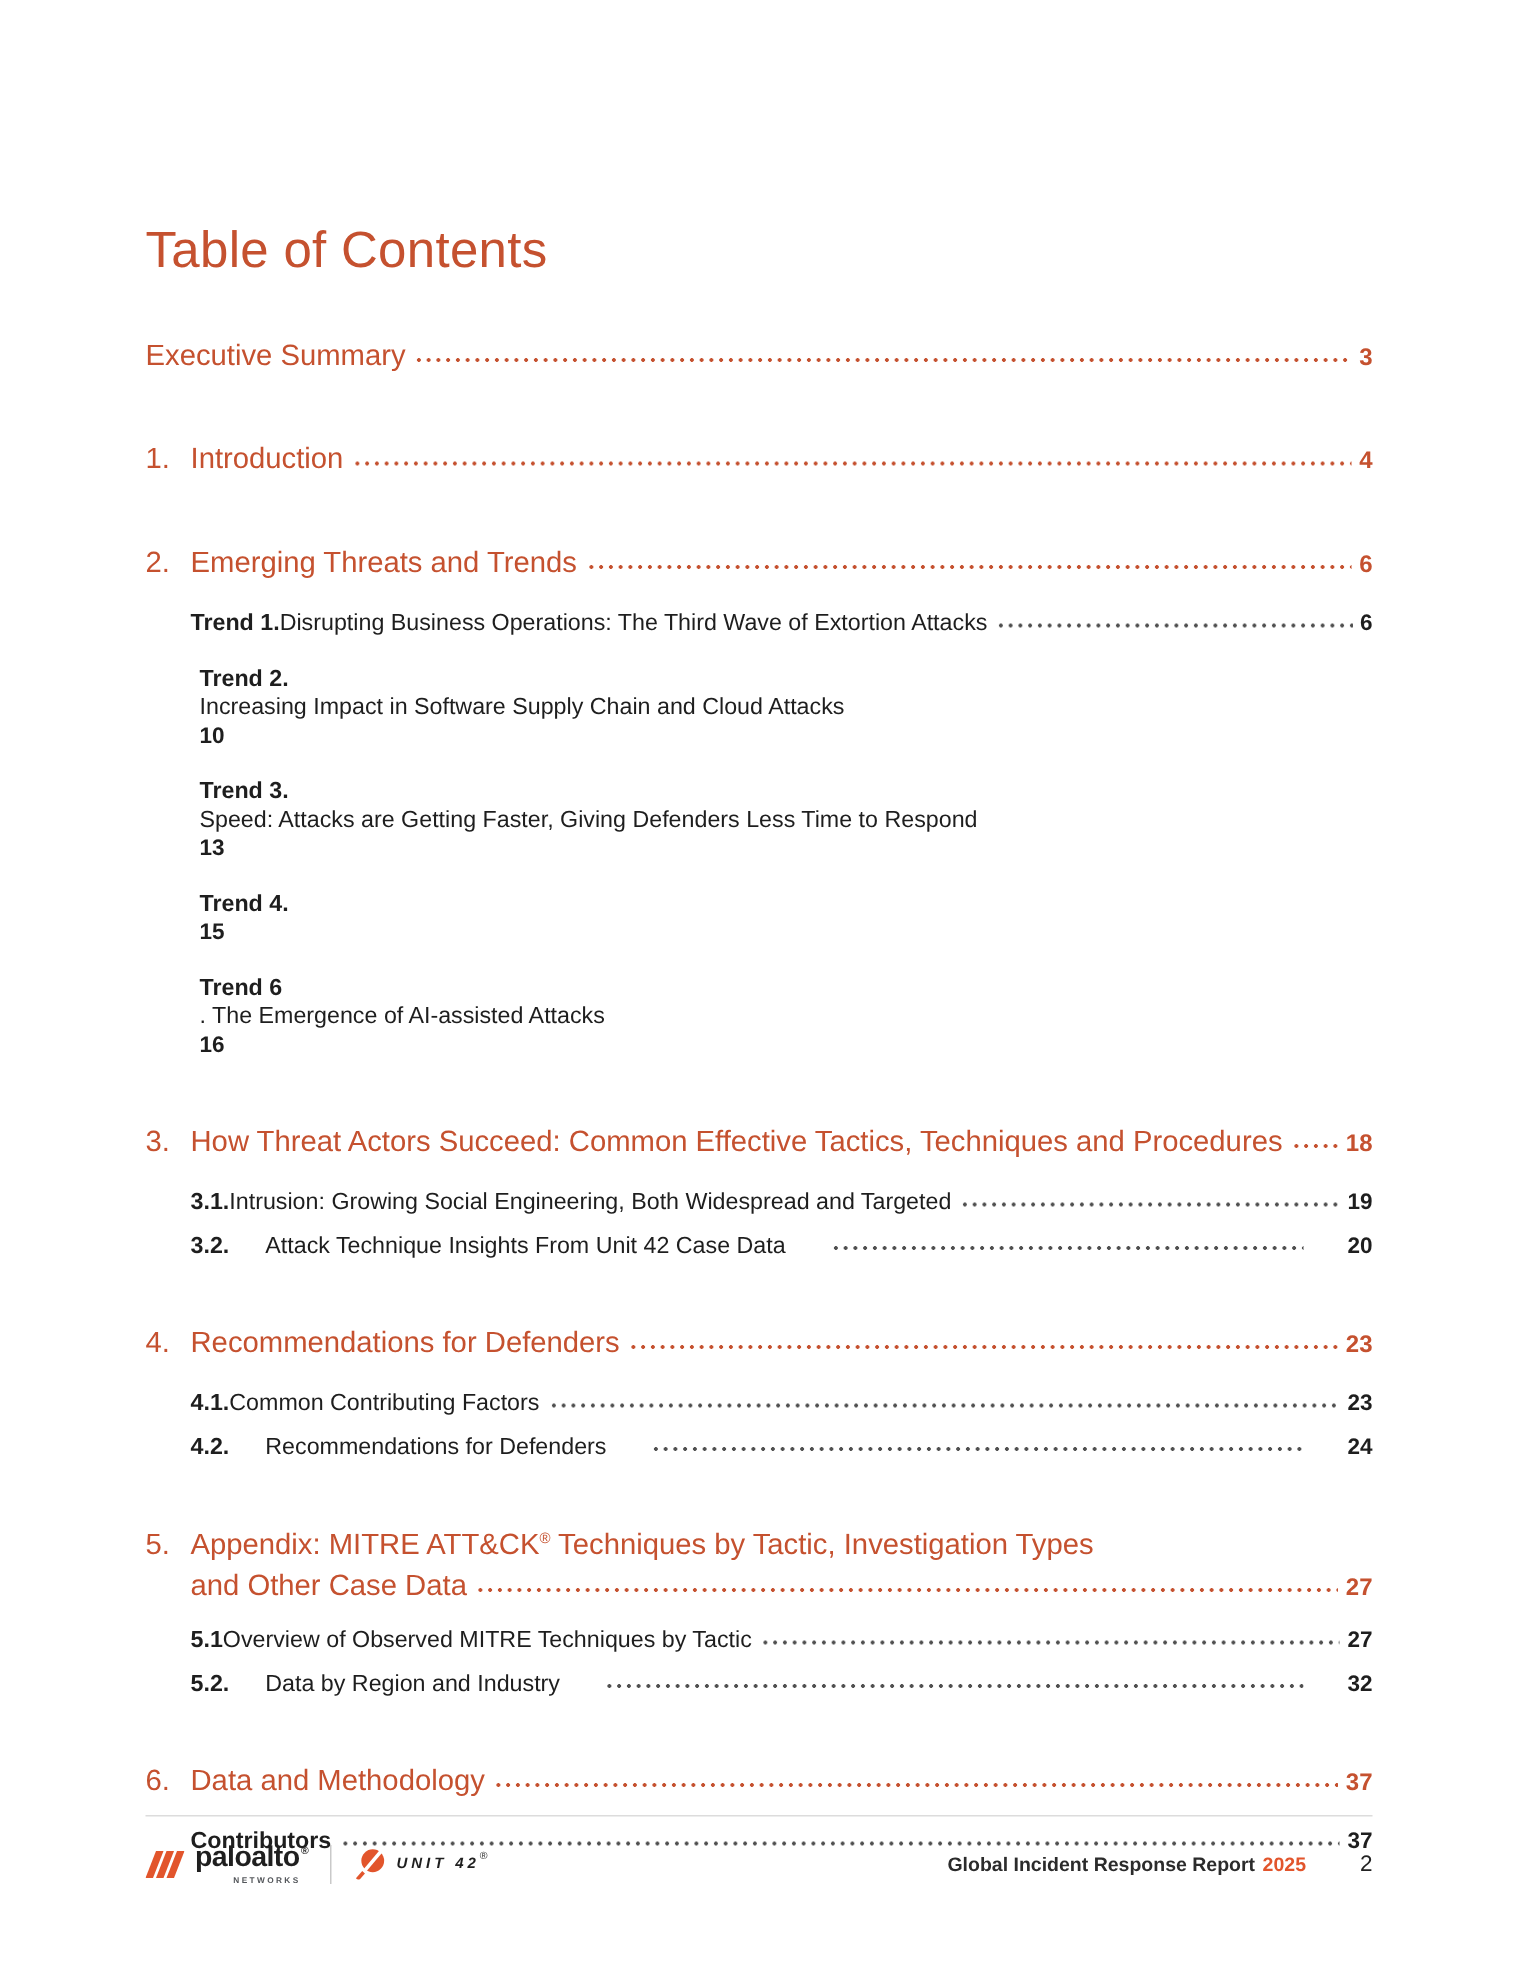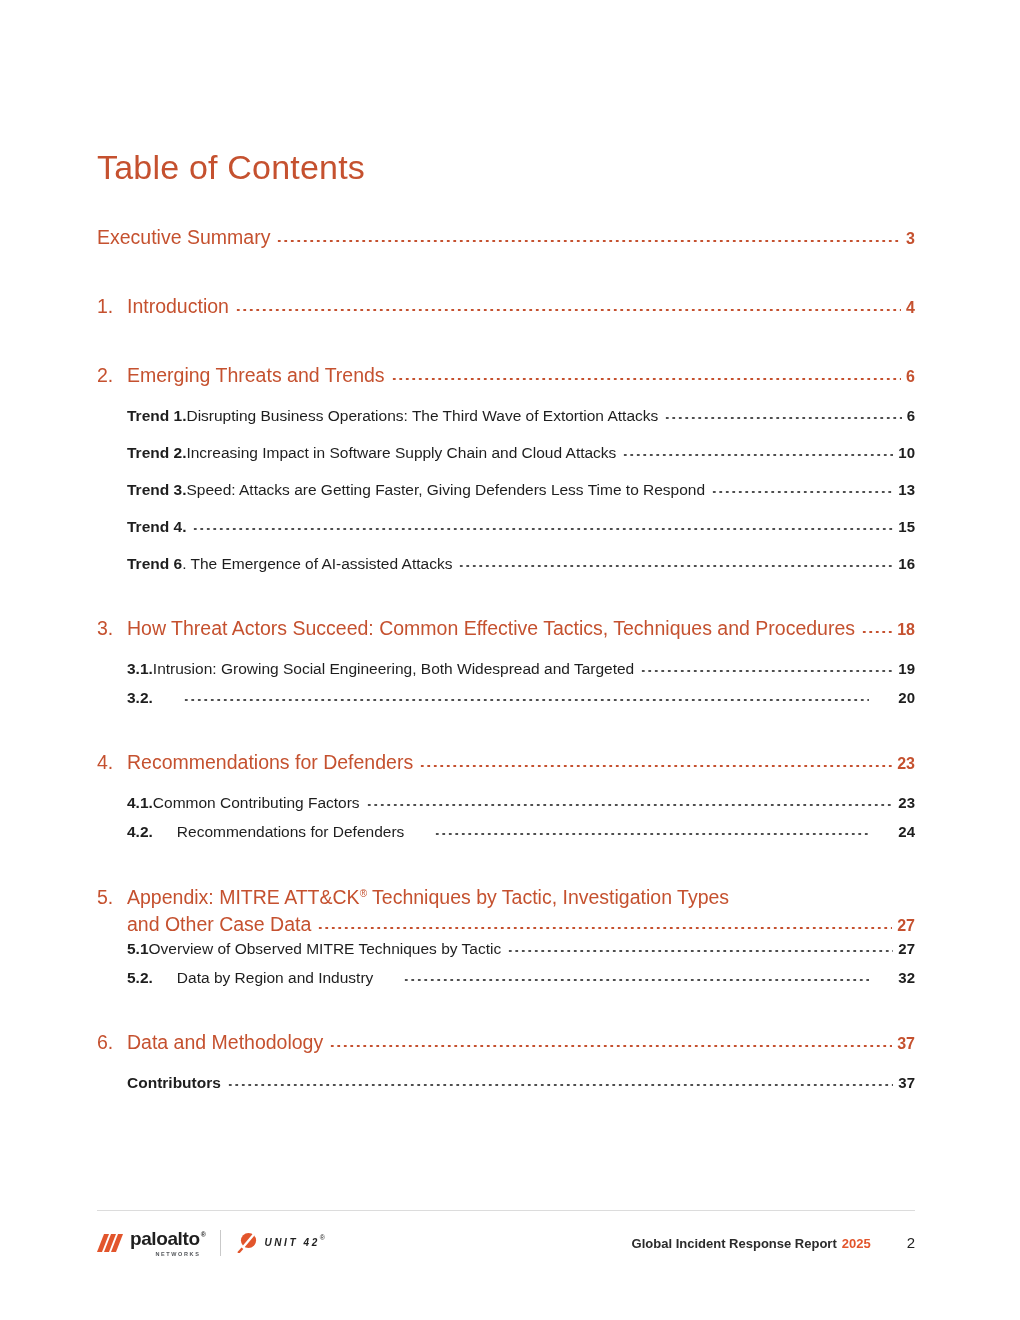--- a/index.html
+++ b/index.html
@@ -26,22 +26,22 @@
   .b{font-weight:700;}
   .pg{margin-left:2px;}
   
   .lead{flex:1;height:4px;margin:0 3px 0 6px;transform:translateY(-1px);
         background-image:radial-gradient(circle,var(--dots-dark) 1.1px,transparent 1.45px);
         background-size:6.5px 4px;background-repeat:repeat-x;background-position:0 100%;}
   .sec .lead{background-image:radial-gradient(circle,var(--accent) 1.1px,transparent 1.45px);}
   
   .g-sec{margin-top:43px;}
   .g-sub{margin-top:17px;}
-  .g-sub12{margin-top:0;}
-  .g-trend{margin-top:18px;}
+  .g-sub12{margin-top:12px;}
+  .g-trend{margin-top:18px;flex-direction:column;}
   .g-tight{margin-top:10px;gap:24px;}
   
   .sec5wrap{flex:1;}
   .sec5wrap .l1,.sec5wrap .l2{line-height:27px;}
   .sec5wrap .l2{display:flex;align-items:baseline;}
   sup.reg{font-size:10px;line-height:0;}
   
   .footer{position:absolute;left:97px;right:105px;top:1210px;
           border-top:1px solid #dcdcdc;padding-top:17px;
           display:flex;justify-content:space-between;align-items:center;}
@@ -126,20 +126,21 @@
     <span class="pg">18</span>
   </div>
   <div class="row sub g-sub">
     <span class="b">3.1.</span>
     <span> Intrusion: Growing Social Engineering, Both Widespread and Targeted</span>
     <span class="lead"></span>
     <span class="pg">19</span>
   </div>
   <div class="row sub g-tight">
     <span class="b">3.2.</span>
+    <span> Attack Technique Insights From Unit 42 Case Data</span>
     <span class="lead"></span>
     <span class="pg">20</span>
   </div>
 
   <div class="row sec g-sec">
     <span class="num">4.</span>
     <span>Recommendations for Defenders</span>
     <span class="lead"></span>
     <span class="pg">23</span>
   </div>

